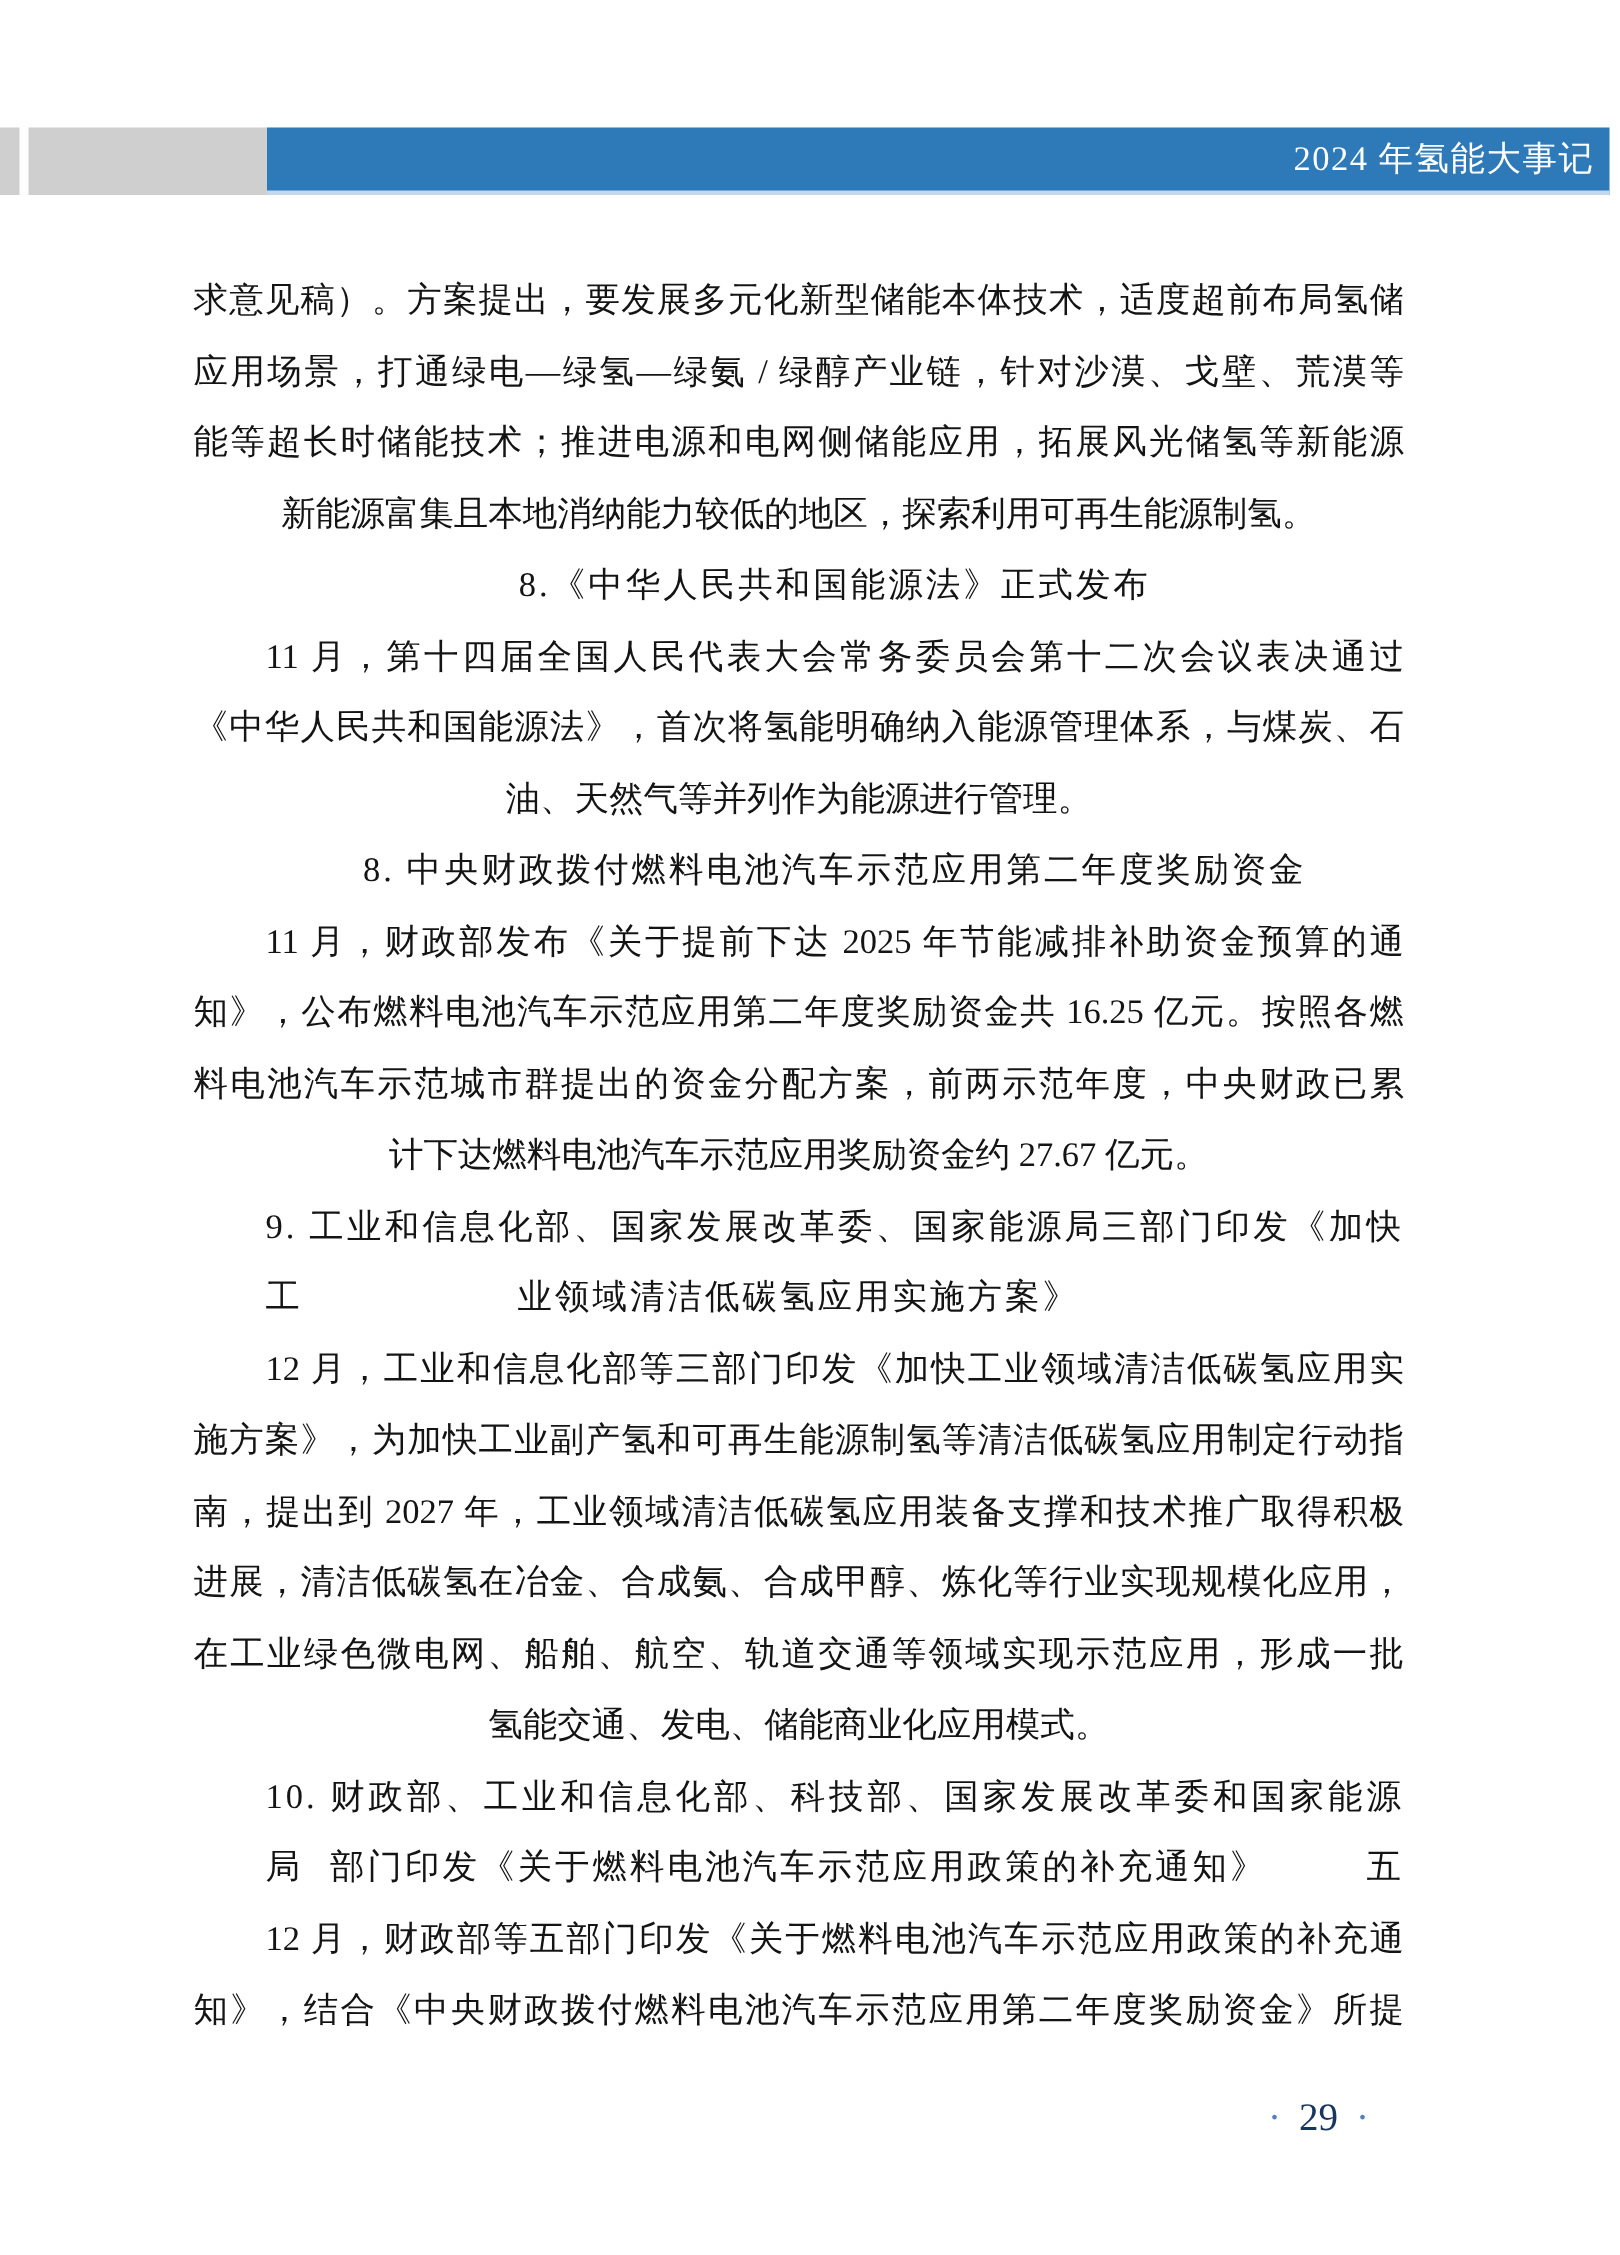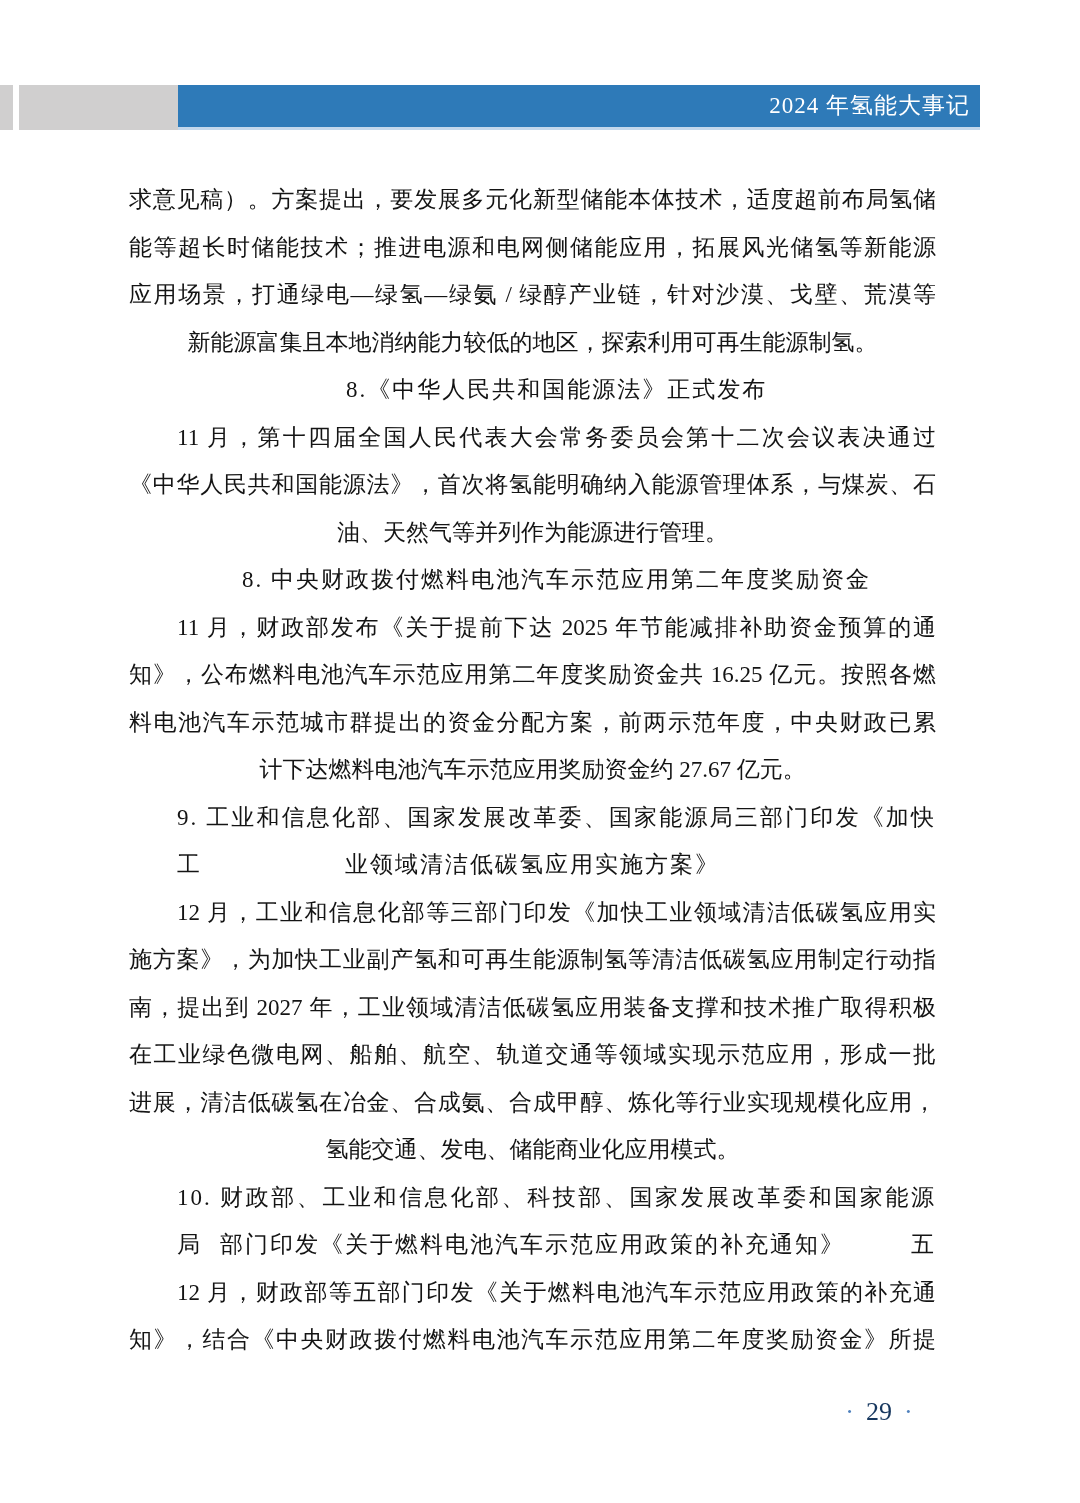--- a/index.html
+++ b/index.html
@@ -21,21 +21,21 @@
   }
   .hdr-gray {
     position: absolute;
     left: 19px; top: 85px;
     width: 159px; height: 45px;
     background: #d0cfcf;
   }
   .hdr-blue {
     position: absolute;
     left: 178px; top: 85px;
-    width: 802px; height: 45px;
+    width: 895px; height: 45px;
     background: #2e7ab8;
     border-bottom: 3px solid #c3d8ec;
     box-sizing: border-box;
     text-align: right;
     line-height: 42px;
     padding-right: 10px;
   }
   .hdr-title {
     color: #ffffff;
     font-size: 23px;
@@ -80,39 +80,39 @@
 <div class="page">
 
   <div class="hdr-strip"></div>
   <div class="hdr-gray"></div>
   <div class="hdr-blue">
     <span class="hdr-title">2024 年氢能大事记</span>
   </div>
 
   <div class="body-text">
       <div class="line stretch">求意见稿）。方案提出，要发展多元化新型储能本体技术，适度超前布局氢储</div>
+      <div class="line stretch">应用场景，打通绿电—绿氢—绿氨 / 绿醇产业链，针对沙漠、戈壁、荒漠等</div>
       <div class="line stretch">能等超长时储能技术；推进电源和电网侧储能应用，拓展风光储氢等新能源</div>
-      <div class="line stretch">应用场景，打通绿电—绿氢—绿氨 / 绿醇产业链，针对沙漠、戈壁、荒漠等</div>
       <div class="line">新能源富集且本地消纳能力较低的地区，探索利用可再生能源制氢。</div>
       <div class="line kai indent">8.《中华人民共和国能源法》正式发布</div>
       <div class="line indent stretch">11 月，第十四届全国人民代表大会常务委员会第十二次会议表决通过</div>
       <div class="line stretch">《中华人民共和国能源法》，首次将氢能明确纳入能源管理体系，与煤炭、石</div>
       <div class="line">油、天然气等并列作为能源进行管理。</div>
       <div class="line kai indent">8. 中央财政拨付燃料电池汽车示范应用第二年度奖励资金</div>
       <div class="line indent stretch">11 月，财政部发布《关于提前下达 2025 年节能减排补助资金预算的通</div>
       <div class="line stretch">知》，公布燃料电池汽车示范应用第二年度奖励资金共 16.25 亿元。按照各燃</div>
       <div class="line stretch">料电池汽车示范城市群提出的资金分配方案，前两示范年度，中央财政已累</div>
       <div class="line">计下达燃料电池汽车示范应用奖励资金约 27.67 亿元。</div>
       <div class="line kai indent stretch">9. 工业和信息化部、国家发展改革委、国家能源局三部门印发《加快工</div>
       <div class="line kai">业领域清洁低碳氢应用实施方案》</div>
       <div class="line indent stretch">12 月，工业和信息化部等三部门印发《加快工业领域清洁低碳氢应用实</div>
       <div class="line stretch">施方案》，为加快工业副产氢和可再生能源制氢等清洁低碳氢应用制定行动指</div>
       <div class="line stretch">南，提出到 2027 年，工业领域清洁低碳氢应用装备支撑和技术推广取得积极</div>
+      <div class="line stretch">进展，清洁低碳氢在冶金、合成氨、合成甲醇、炼化等行业实现规模化应用，</div>
       <div class="line stretch">在工业绿色微电网、船舶、航空、轨道交通等领域实现示范应用，形成一批</div>
-      <div class="line stretch">进展，清洁低碳氢在冶金、合成氨、合成甲醇、炼化等行业实现规模化应用，</div>
       <div class="line">氢能交通、发电、储能商业化应用模式。</div>
       <div class="line kai indent stretch">10. 财政部、工业和信息化部、科技部、国家发展改革委和国家能源局五</div>
       <div class="line kai">部门印发《关于燃料电池汽车示范应用政策的补充通知》</div>
       <div class="line indent stretch">12 月，财政部等五部门印发《关于燃料电池汽车示范应用政策的补充通</div>
       <div class="line stretch">知》，结合《中央财政拨付燃料电池汽车示范应用第二年度奖励资金》所提</div>
     </div>
 
   <div class="footer">
     <span class="pn-dot">·</span><span class="pn-num">29</span><span class="pn-dot">·</span>
   </div>

